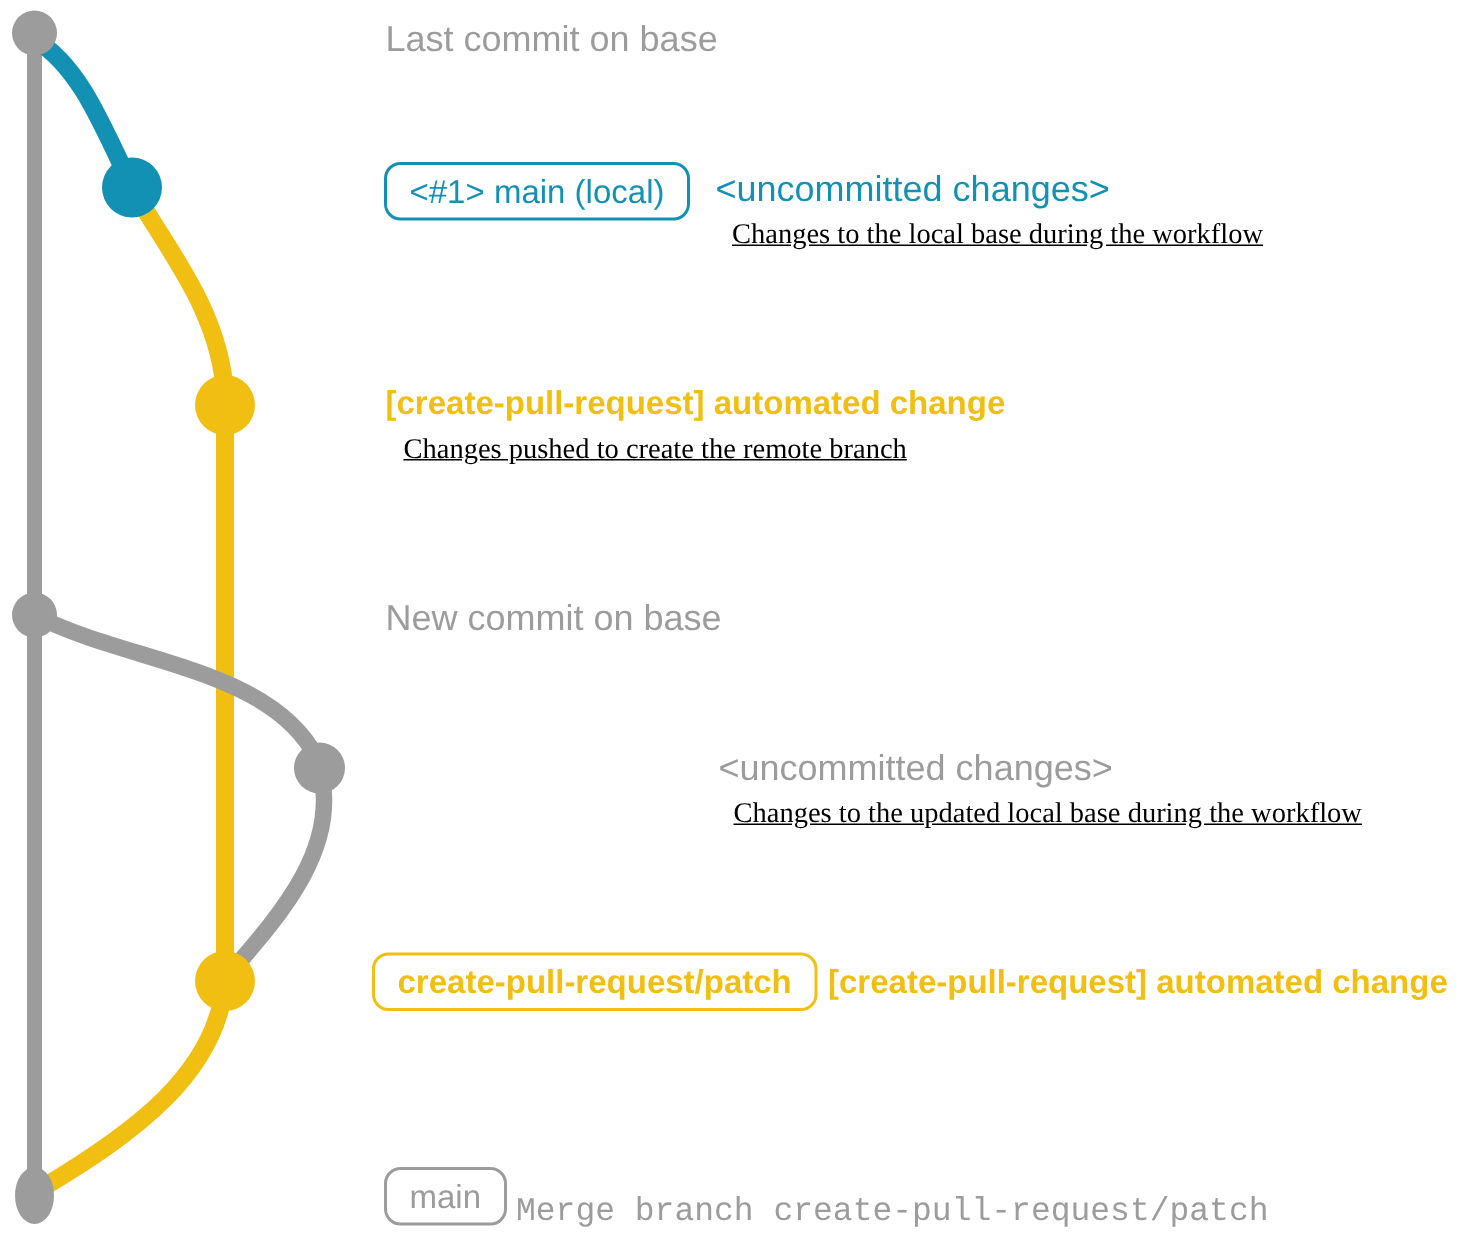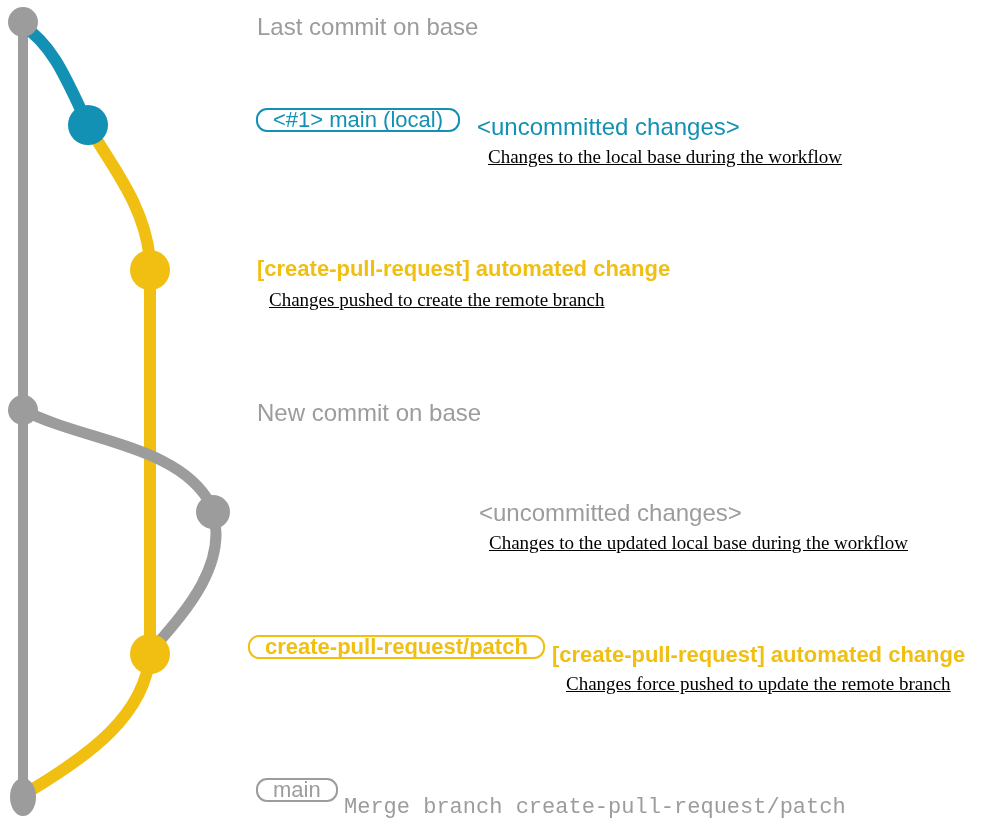--- a/index.html
+++ b/index.html
@@ -13,21 +13,21 @@
   .ev-item { position: absolute; white-space: nowrap; }
 
   .label {
     font-family: "Liberation Sans", sans-serif;
   }
   .fs23 { font-size: 24px; }
   .fs22 { font-size: 22px; }
 
   .badge {
     display: inline-flex; align-items: center; justify-content: center;
-    height: 24px; box-sizing: border-box;
+    height: 39px; box-sizing: border-box;
     padding: 0 15px;
     border: 2px solid currentColor;
     border-radius: 11px;
     font-size: 22px;
     background: #ffffff;
   }
 
   .desc {
     font-family: "Liberation Serif", serif;
     font-size: 19px;
@@ -87,20 +87,19 @@
 
   <div class="ev-item label fs23" style="left:257px; top:399px;" data-color="gray">New commit on base</div>
 
   <div class="ev-item label fs23" style="left:479px; top:499px;" data-color="gray">&lt;uncommitted changes&gt;</div>
   <div class="ev-item desc" style="left:489px; top:532px;">Changes to the updated local base during the workflow</div>
 
   <div class="ev-item" style="left:248px; top:635px;">
     <span class="badge" data-color="yellow">create-pull-request/patch</span>
   </div>
   <div class="ev-item label fs22" style="left:552px; top:642px;" data-color="yellow">[create-pull-request] automated change</div>
-  <div class="ev-item desc" style="left:566px; top:673px;">Changes force pushed to update the remote branch</div>
 
   <div class="ev-item" style="left:256px; top:778px;">
     <span class="badge" data-color="gray">main</span>
   </div>
   <div class="ev-item label fs22" style="left:344px; top:795px;font-family:Liberation Mono, monospace;" data-color="gray">Merge branch create-pull-request/patch</div>
 
 </div>
 
 </body></html>

